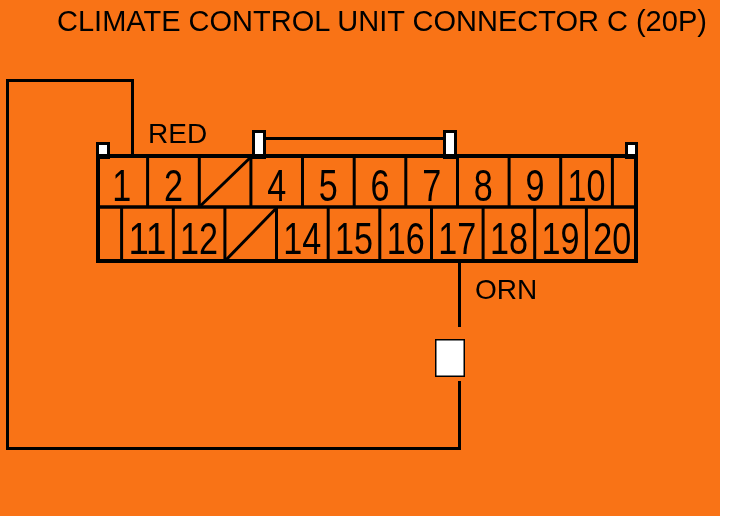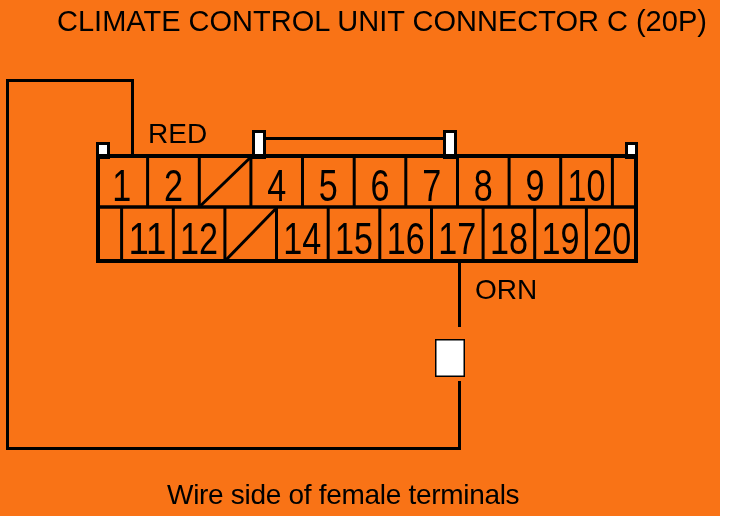--- a/index.html
+++ b/index.html
@@ -98,15 +98,14 @@
         <line x1="534.7" y1="207" x2="534.7" y2="261" stroke="#000000" stroke-width="3"></line>
         <text x="560.55" y="253.5" text-anchor="middle" font-size="44" textLength="38" lengthAdjust="spacingAndGlyphs">19</text>
         <line x1="586.4" y1="207" x2="586.4" y2="261" stroke="#000000" stroke-width="3"></line>
         <text x="612.2" y="253.5" text-anchor="middle" font-size="44" textLength="38" lengthAdjust="spacingAndGlyphs">20</text>
       </g>
 
     <text class="wire-label" x="148" y="143">RED</text>
     <text class="wire-label" x="475" y="299">ORN</text>
   </svg>
 
-  <div class="caption">Wire side of female terminals</div>
 
 </div>
 
 </body></html>

